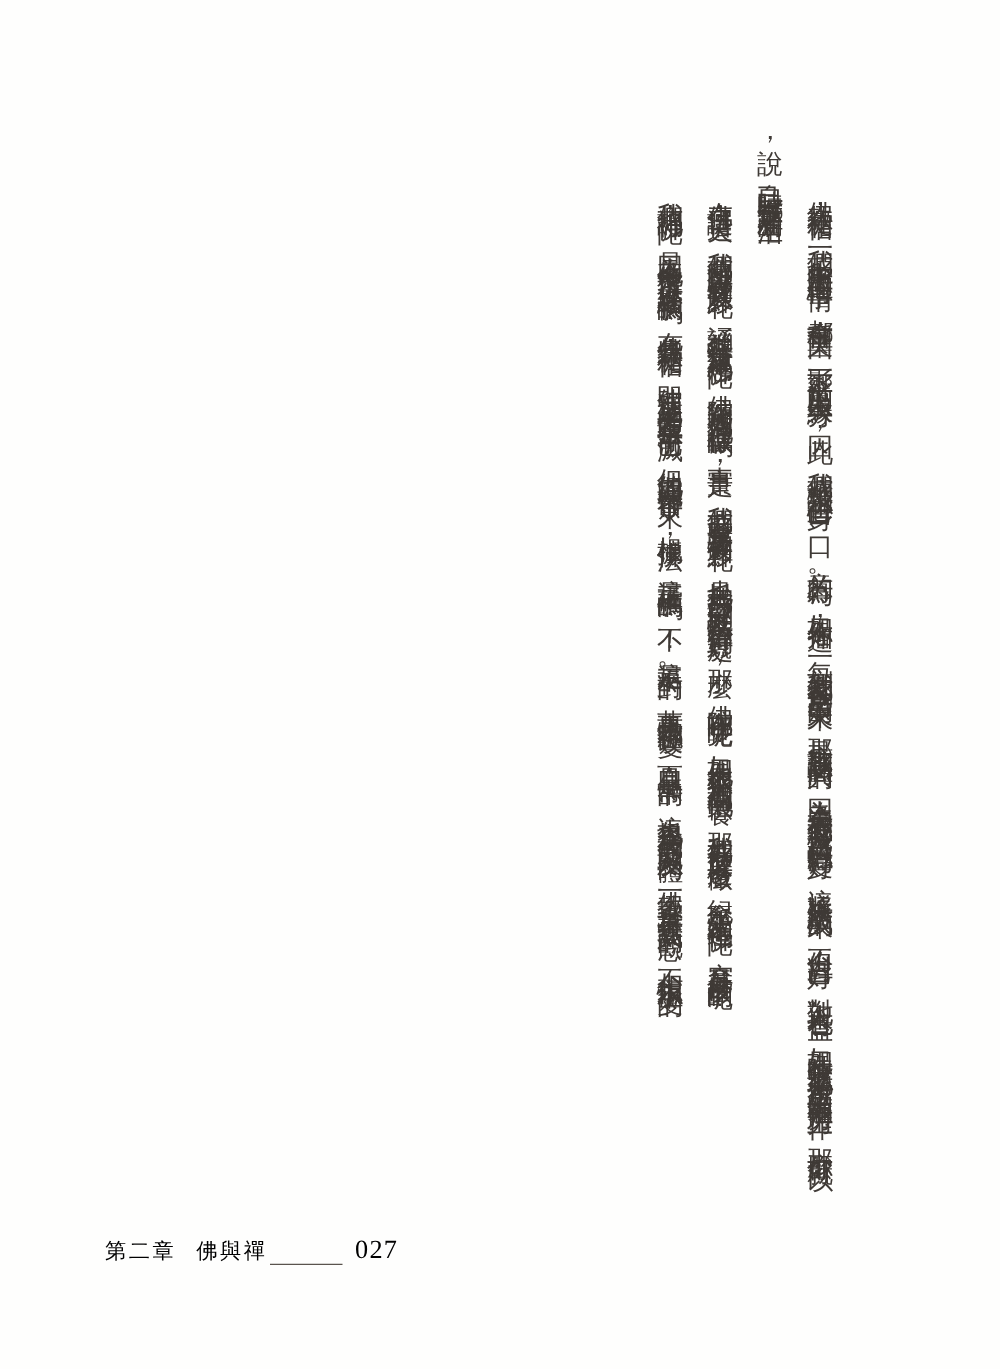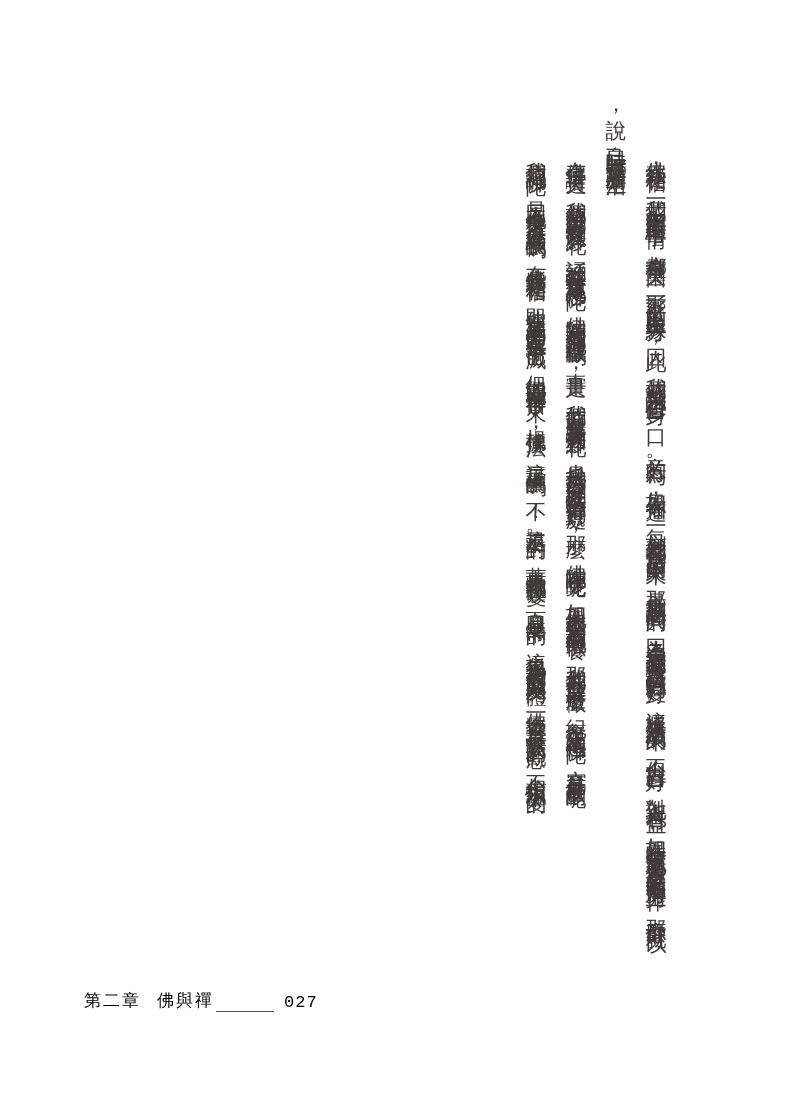--- a/index.html
+++ b/index.html
@@ -52,24 +52,23 @@
   .footer .section {
     margin-right: 2px;
   }
   .footer .rule {
     width: 58px;
     height: 0;
     border-top: 1px solid #5a544e;
     margin: 3px 10px 0 0;
   }
   .footer .folio {
-    font-size: 17px;
+    font-size: 21px;
     letter-spacing: 1px;
     font-variant-numeric: oldstyle-nums;
-    font-family: Liberation Mono, monospace;
   }
 </style>
 </head>
 <body>
 
 <div class="main-text">
   <p>佛教徒相信，我們一生中所做的任何事情，都會種下業因，影響下一世的出生與緣分。因此，我們應該特別小心自己身、口、意的行為。如果你知道，每一刻我們都在創造自己的未來，那是應該感到高興的。因為這表示我們有機會讓自己的行為變好，這樣將來所結成的果，不但對自己好，對他人也有益。如果時時無私地為了所有眾生的福祉而努力工作，那麼你就可以說，自己時時都在過著新的生活。</p>
   <p>在佛誕日這天，我們向佛陀供養食物以及鮮花，誦經並舉行法會來紀念佛陀。佛陀知道我們為他這樣做嗎？事實是，我們自己在享受著食物和鮮花，也是我們自己從誦經以及法會中得到好處。那麼，佛陀在哪兒呢？如果他根本不知道我們向他供養，那我們為什麼又要這麼做？紀念歷史上的這位佛陀，究竟是什麼目的呢？</p>
   <p>我們記得佛陀，是因為他身後留下了什麼給我們嗎？有些佛教徒相信，即使釋迦牟尼的肉體在數千年前已滅，但他的靈魂卻留存了下來。根據佛法，這是正確的嗎？不！這是不對的。萬事萬物都在改變，而且是無常的，這也包含了我們的靈魂以及肉體。佛教一直秉持著「無我」的觀念：不相信永恆不變的</p>
 </div>

